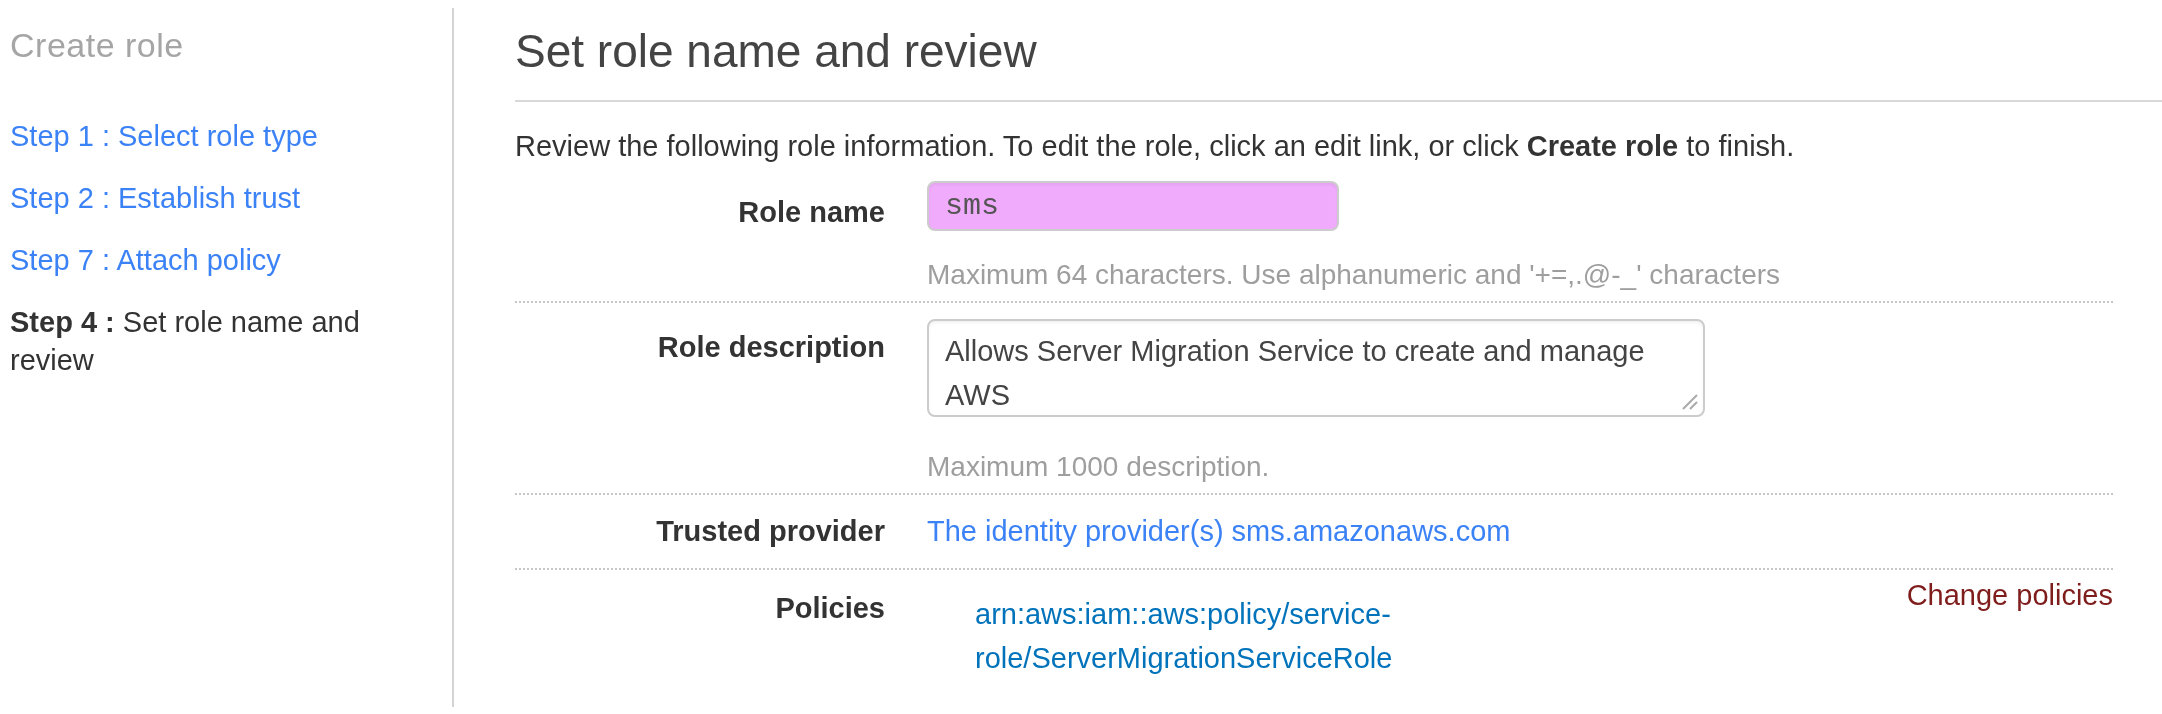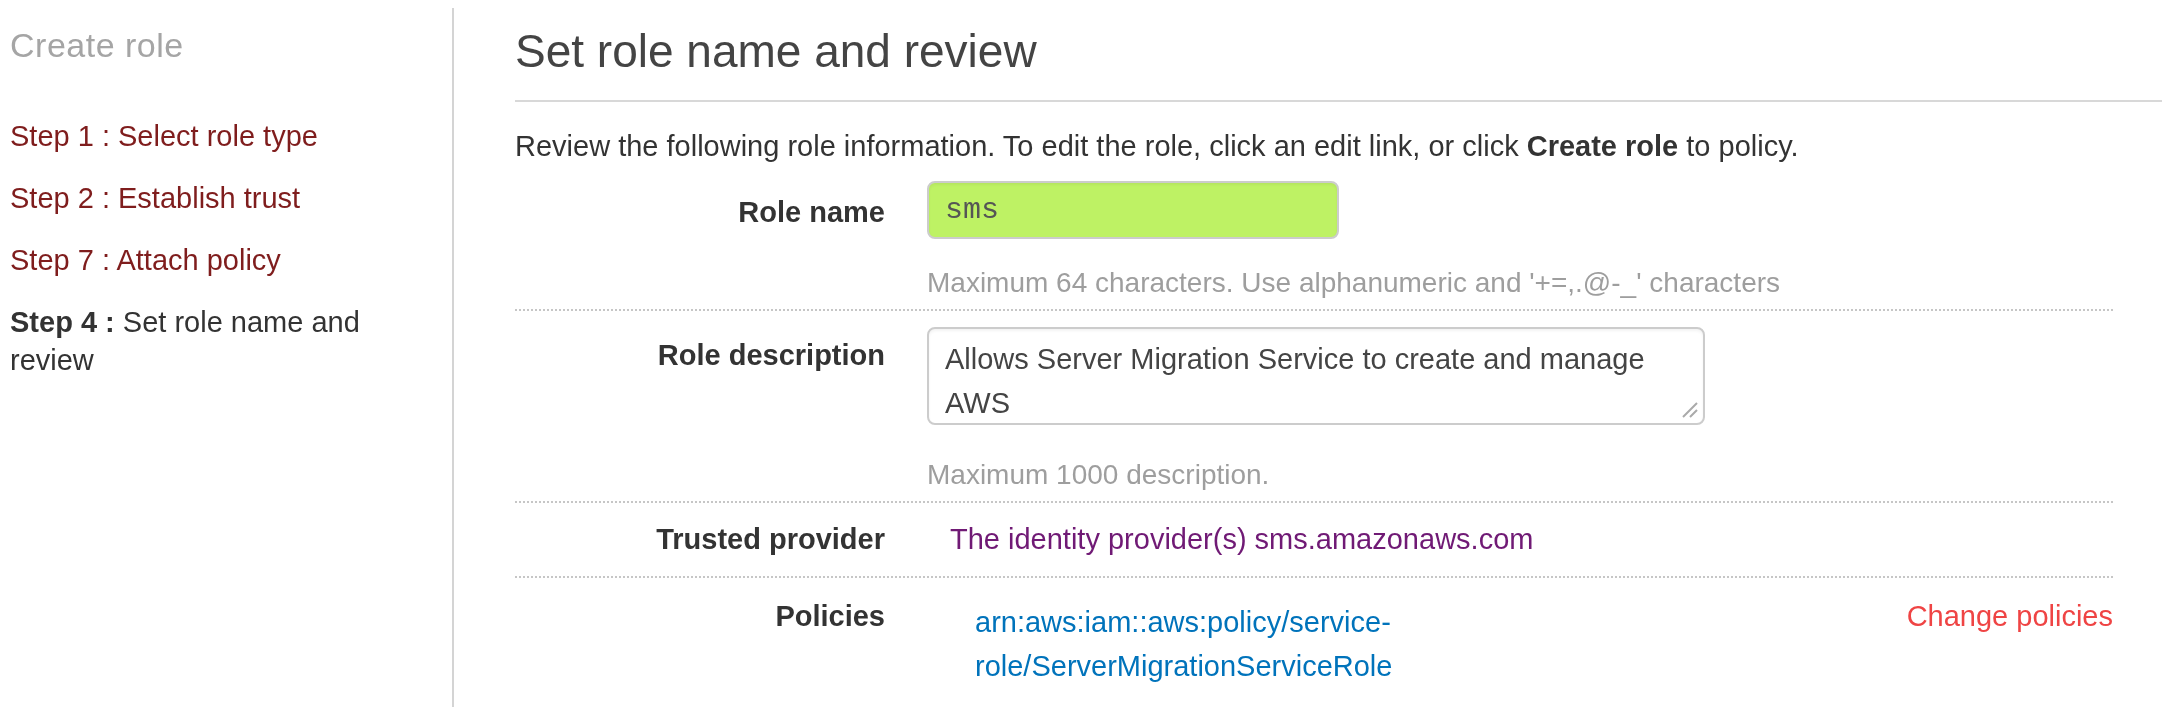--- a/index.html
+++ b/index.html
@@ -4,21 +4,21 @@
 <style>
   * { margin:0; padding:0; box-sizing:border-box; }
   html,body { width:2162px; height:714px; background:#ffffff; overflow:hidden;
     font-family:"Liberation Sans", sans-serif; }
   .page { position:relative; width:2162px; height:714px; }
 
   
   .sidebar { position:absolute; left:0; top:0; width:452px; padding:26px 0 0 10px; }
   .sidebar h2 { font-size:34px; font-weight:400; color:#a5a5a5; letter-spacing:0.5px; }
   .steps { margin-top:52px; }
-  .step { font-size:29px; line-height:38px; margin-bottom:24px; color:#7f1d1d;
+  .step { font-size:29px; line-height:38px; margin-bottom:24px; color:#3b82f6;
     width:438px; cursor:pointer; }
   .step.active { color:#333; cursor:default; }
   .step.active .prefix { font-weight:bold; }
   .divider { position:absolute; left:452px; top:8px; height:699px; width:2px;
     background:#d4d4d4; }
 
   
   .main { position:absolute; left:515px; top:0; width:1647px; }
   .main h1 { padding-top:24px; font-size:46px; font-weight:400; color:#444; }
   .title-rule { border:none; border-top:2px solid #d8d8d8; margin-top:22px; width:1647px; }
@@ -27,44 +27,44 @@
 
   .form { width:1598px; }
   .row { display:flex; position:relative; border-bottom:2px dotted #c6c6c6; }
   .row.last { border-bottom:none; }
   .label-col { width:370px; flex:none; text-align:right; font-weight:bold;
     font-size:29px; color:#333; }
   .field-col { margin-left:42px; flex:1; position:relative; }
 
   .row-name { padding:18px 0 10px; }
   .row-name .label-col { padding-top:15px; }
-  .text-input { width:412px; height:58px; border:2px solid #ccc; border-radius:8px;
+  .text-input { width:412px; height:50px; border:2px solid #ccc; border-radius:8px;
     padding:0 16px; font-family:"Liberation Mono", monospace; font-size:30px;
-    color:#555; background:#bef264; box-shadow:inset 0 2px 3px rgba(0,0,0,0.05);
+    color:#555; background:#f0abfc; box-shadow:inset 0 2px 3px rgba(0,0,0,0.05);
     outline:none; }
   .help { margin-top:28px; font-size:28px; color:#9e9e9e; }
 
   .row-desc { padding:16px 0 10px; }
   .row-desc .label-col { padding-top:12px; }
   .textarea-wrap { position:relative; width:778px; }
   .desc-textarea { width:778px; height:98px; border:2px solid #ccc; border-radius:8px;
     padding:8px 16px; font-family:"Liberation Sans", sans-serif; font-size:29px;
     line-height:44px; color:#444; background:#fff; resize:none; overflow:hidden;
     box-shadow:inset 0 2px 3px rgba(0,0,0,0.05); outline:none; white-space:pre-wrap; }
   .resize-handle { position:absolute; right:6px; bottom:10px; width:18px; height:18px;
     cursor:nwse-resize; }
   .row-desc .help { margin-top:30px; }
 
   .row-trusted { padding:20px 0; }
-  .row-trusted .value { font-size:29px; color:#701a75;margin-left:23px; }
+  .row-trusted .value { font-size:29px; color:#3b82f6; }
 
   .row-policies { padding:22px 0 24px; }
   .arn-link { font-size:29px; line-height:44px; color:#0073bb; cursor:pointer;
     width:420px;margin-left:48px; }
-  .change-link { position:absolute; right:0; top:22px; font-size:29px; color:#ef4444;
+  .change-link { position:absolute; right:0; top:9px; font-size:29px; color:#7f1d1d;
     cursor:pointer; }
 </style>
 </head>
 <body>
 
 <div class="page">
 
   <aside class="sidebar">
     <h2>Create role</h2>
     <nav class="steps">
@@ -73,21 +73,21 @@
       <div class="step"><span class="prefix">Step 7 :</span> <span>Attach policy</span></div>
       <div class="step active"><span class="prefix">Step 4 :</span> <span>Set role name and review</span></div>
     </nav>
   </aside>
 
   <div class="divider"></div>
 
   <main class="main">
     <h1>Set role name and review</h1>
     <hr class="title-rule">
-    <p class="intro"><span>Review the following role information. To edit the role, click an edit link, or click </span><b>Create role</b><span> to policy.</span></p>
+    <p class="intro"><span>Review the following role information. To edit the role, click an edit link, or click </span><b>Create role</b><span> to finish.</span></p>
 
     <div class="form">
 
       <div class="row row-name">
         <div class="label-col">Role name</div>
         <div class="field-col">
           <input class="text-input" type="text" value="sms" style="">
           <div class="help">Maximum 64 characters. Use alphanumeric and '+=,.@-_' characters</div>
         </div>
       </div>

